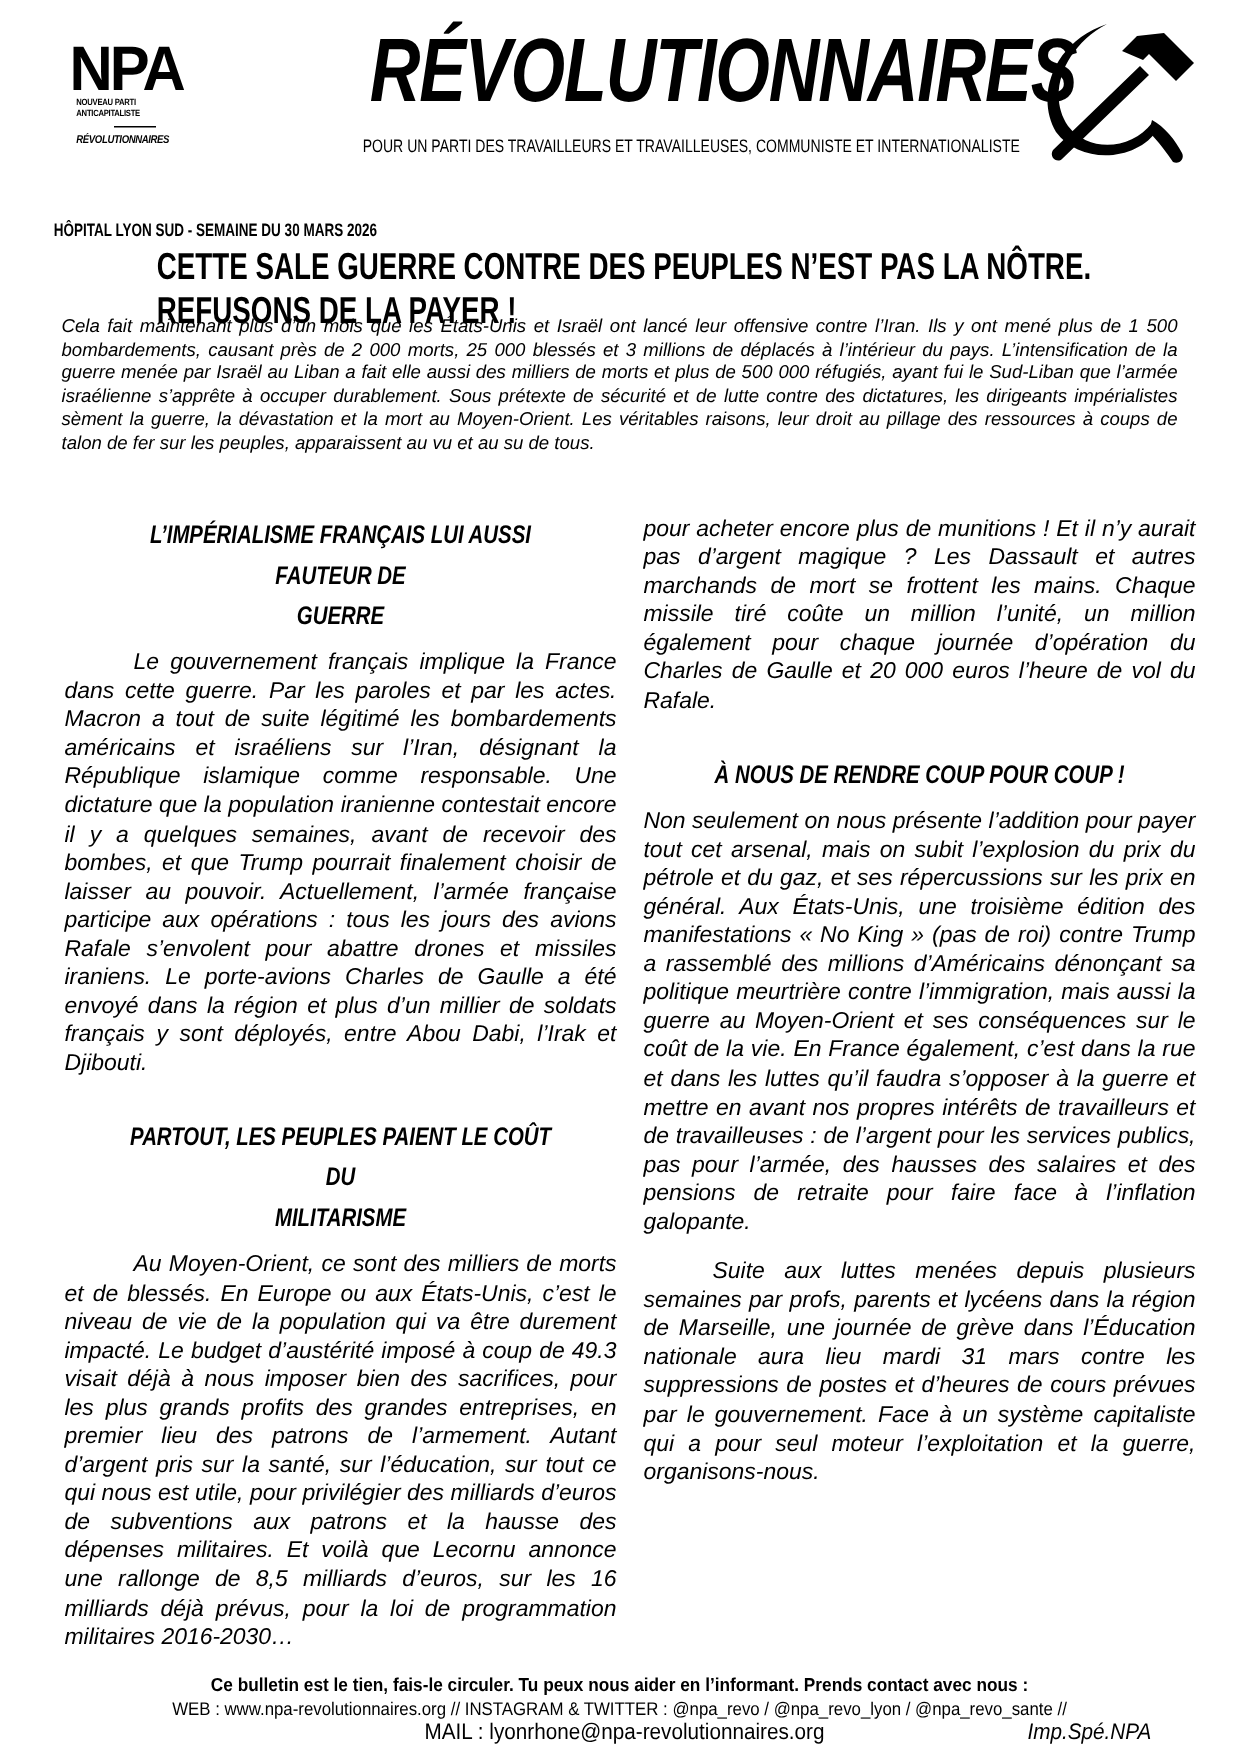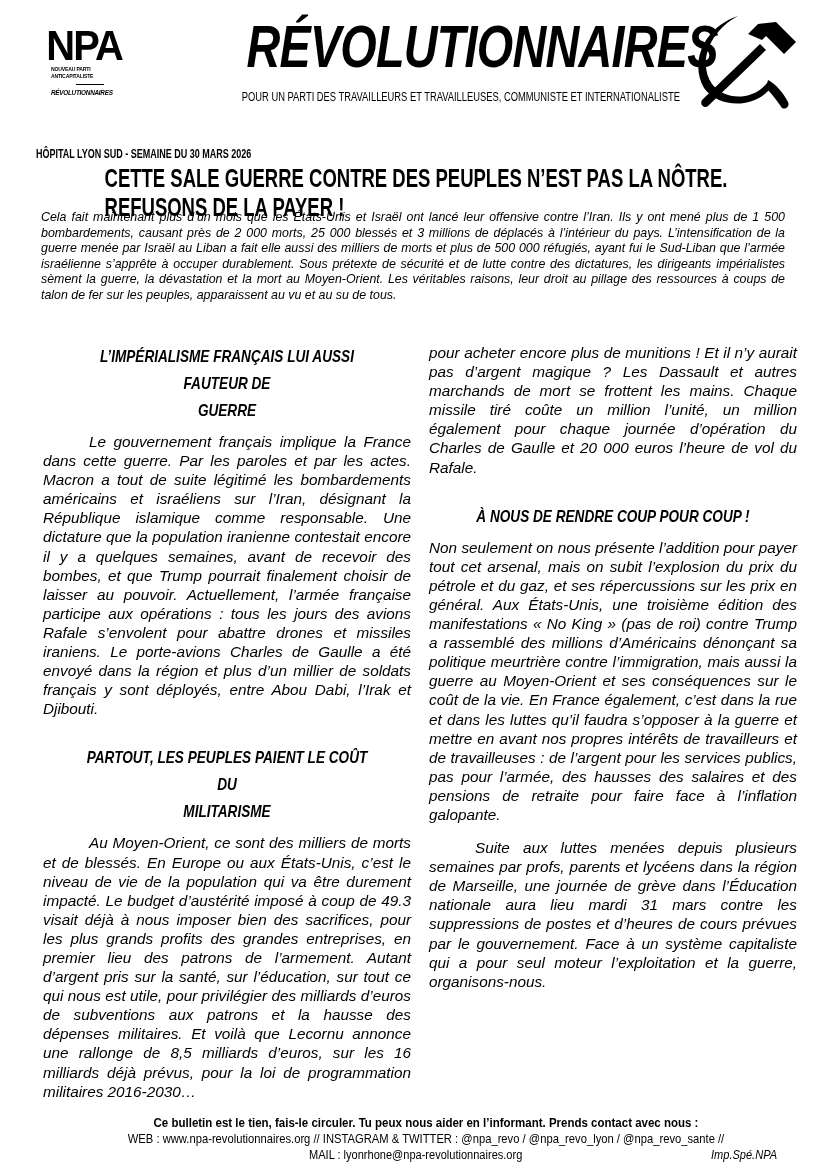--- a/index.html
+++ b/index.html
@@ -28,24 +28,24 @@
   .col.left { left: 43px; top: 343px; }
   .col.right { left: 429px; top: 343px; }
 
   .sec-h { font-family: "Liberation Sans", sans-serif; font-weight: 700; font-size: 17px; line-height: 27px; text-align: center; transform: scaleX(0.80); transform-origin: center; }
   .para { text-align: justify; }
   .indent { text-indent: 46px; }
   .gap-s { height: 8px; }
   .gap-m { height: 14px; }
   .gap-l { height: 26px; }
 
-  .footer { position: absolute; left: 0; top: 1115px; width: 826px; font-family: "Liberation Sans", sans-serif; padding-left: 26px; }
+  .footer { position: absolute; left: 0; top: 1115px; width: 826px; font-family: "Liberation Sans", sans-serif; }
   .footer .call { text-align: center; font-weight: 700; font-size: 12.5px; line-height: 16px; transform: scaleX(0.92); white-space: nowrap; }
   .footer .links { text-align: center; font-size: 12.2px; line-height: 16px; transform: scaleX(0.92); white-space: nowrap; }
-  .footer .mailrow { position: relative; height: 16px; font-size: 12px; line-height: 16px; }
+  .footer .mailrow { position: relative; height: 16px; font-size: 15px; line-height: 16px; }
   .footer .mail { position: absolute; left: 283px; transform: scaleX(0.92); transform-origin: left; white-space: nowrap; }
   .footer .imp { position: absolute; left: 685px; font-style: italic; transform: scaleX(0.92); transform-origin: left; white-space: nowrap; }
 </style>
 </head>
 <body>
 
 <div class="logo-npa">
   <div class="big">NPA</div>
   <div class="sub">NOUVEAU PARTI</div>
   <div class="sub">ANTICAPITALISTE</div>

